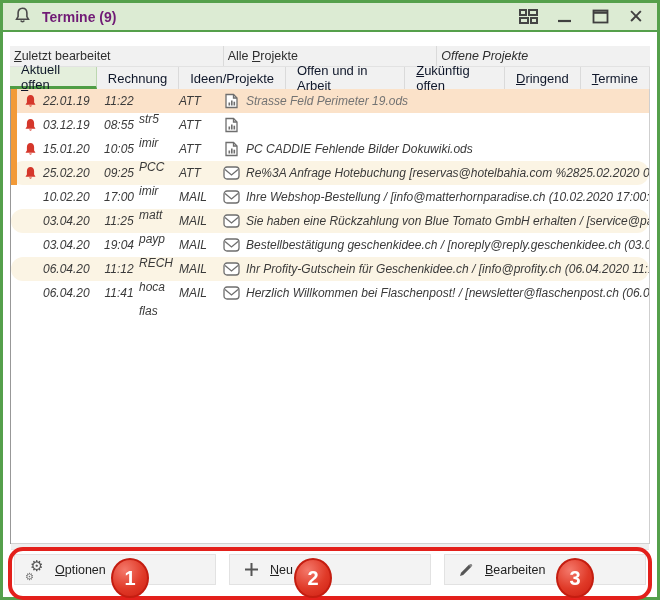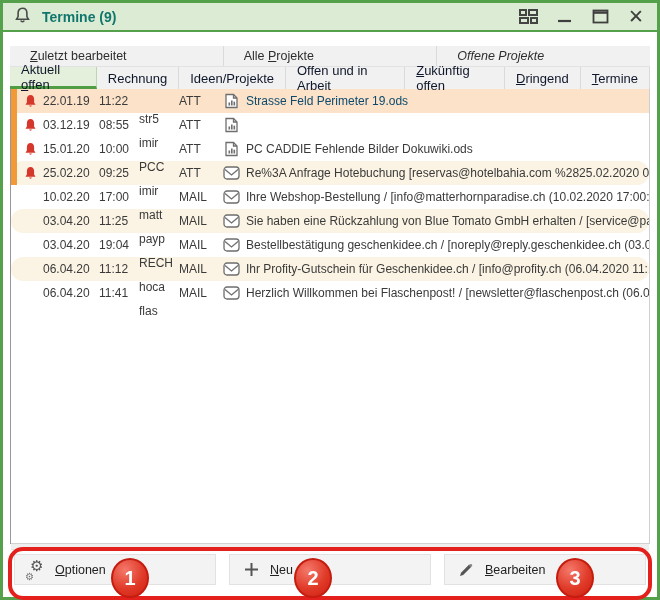--- a/index.html
+++ b/index.html
@@ -11,55 +11,55 @@
   .window {
     position:absolute; inset:0; box-sizing:border-box;
     border:3px solid #55a04b; background:#ffffff;
   }
   
   .titlebar {
     height:29px; background:#dcebd3; border-bottom:2px solid #55a04b;
     display:flex; align-items:center; padding:0 11px; gap:11px;
     box-sizing:border-box;
   }
-  .titlebar .title { font-weight:bold; font-size:14px; color:#0f766e; }
+  .titlebar .title { font-weight:bold; font-size:14px; color:#701a75; }
   .controls { margin-left:auto; display:flex; align-items:center; gap:16px; }
   .ctrl { width:20px; height:20px; display:flex; align-items:center; justify-content:center; cursor:default; }
   .ctrl svg { display:block; }
   .close-x { font-size:19px; color:#3f3f3f; line-height:1; }
   
   .tabs1 {
     margin:14px 7px 0 7px; display:flex; height:20px;
     background:#f1f1f1; border-bottom:1px solid #e2e2e2;
     font-size:12.5px; color:#2e2e2e;
   }
-  .tab1 { flex:1; display:flex; align-items:center; padding-left:20px; border-right:1px solid #dadada; }
+  .tab1 { flex:1; display:flex; align-items:center; padding-left:4px; border-right:1px solid #dadada; }
   .tab1:last-child { border-right:none;font-style:italic; }
   .tabs2 {
     margin:0 7px; display:flex; height:22px; background:#f1f1f1;
     font-size:13px; color:#0f172a;
   }
   .tab2 { display:flex; align-items:center; padding:0 11px; border-right:1px solid #dadada; box-sizing:border-box; }
   .tab2.selected { background:#e4efdc; border-bottom:3px solid #4f9d45; border-right:1px solid #bcd7b0; }
   u { text-decoration:underline; }
   
   .list {
     margin:0 7px; height:455px; background:#ffffff;
     border-left:1px solid #989898; border-right:1px solid #cfcfcf;
     overflow:hidden;
   }
-  .row { height:24px; display:flex; align-items:center; font-size:12px; color:#3a3a3a; box-sizing:border-box; }
+  .row { height:24px; display:flex; align-items:center; font-size:12px; color:#3a3a3a; box-sizing:border-box;font-style:italic; }
   .row.cream { background:#fbf4e4;border-radius:12px; }
   .row.selected { background:#fbe2c9; }
-  .row.selected .subject { color:#0c4a6e; }
+  .row.selected .subject { color:#737373; }
   .flagbar { width:6px; align-self:stretch; flex:0 0 6px; }
   .row.flagged .flagbar { background:#f29a38; }
   .bellcell { width:26px; flex:0 0 26px; display:flex; justify-content:center; }
   .c-date { width:56px; flex:0 0 56px; }
-  .c-time { width:40px; flex:0 0 40px; }
+  .c-time { width:40px; flex:0 0 40px;text-align:center; }
   .c-code { width:40px; flex:0 0 40px;margin-top:36px; }
   .c-type { width:40px; flex:0 0 40px; }
   .iconcell { width:24px; flex:0 0 24px; display:flex; justify-content:center; }
   .subject { flex:1; white-space:nowrap; overflow:hidden; padding-left:3px; }
   
   .bottom-area { position:absolute; left:3px; right:3px; bottom:3px; height:51px; }
   .groove { height:5px; margin:0 5px; background:#efefef; border-top:1px solid #d2d2d2; border-bottom:1px solid #e6e6e6; }
   .btnrow { display:flex; gap:13px; padding:4px 8px 0 8px; }
   .btn {
     flex:1; height:31px; background:#f3f3f3; border:1px solid #e2e2e2;
@@ -204,21 +204,21 @@
       </div>
       <div class="row flagged">
         <span class="flagbar"></span>
         <span class="bellcell">
           <svg width="13" height="15" viewBox="0 0 13 15">
             <path d="M6.5 1 C4.1 1 2.9 2.9 2.9 5.1 L2.9 8.6 L1.5 10.8 L11.5 10.8 L10.1 8.6 L10.1 5.1 C10.1 2.9 8.9 1 6.5 1 Z" fill="#d5372b"></path>
             <path d="M5 11.6 a1.6 1.6 0 0 0 3 0 Z" fill="#d5372b"></path>
           </svg>
         </span>
         <span class="c-date">15.01.20</span>
-        <span class="c-time">10:00</span>
+        <span class="c-time">10:05</span>
         <span class="c-code">PCC</span>
         <span class="c-type">ATT</span>
         <span class="iconcell">
           <svg width="15" height="16" viewBox="0 0 15 16">
             <path d="M2 1.5 h7.5 L13 5 V14.5 H2 Z" fill="#fff" stroke="#6e6e6e" stroke-width="1.3"></path>
             <path d="M9.5 1.5 V5 H13" fill="none" stroke="#6e6e6e" stroke-width="1.3"></path>
             <rect x="4.5" y="9.5" width="1.6" height="3" fill="#6e6e6e"></rect>
             <rect x="7" y="7.5" width="1.6" height="5" fill="#6e6e6e"></rect>
             <rect x="9.5" y="8.7" width="1.6" height="3.8" fill="#6e6e6e"></rect>
           </svg>

